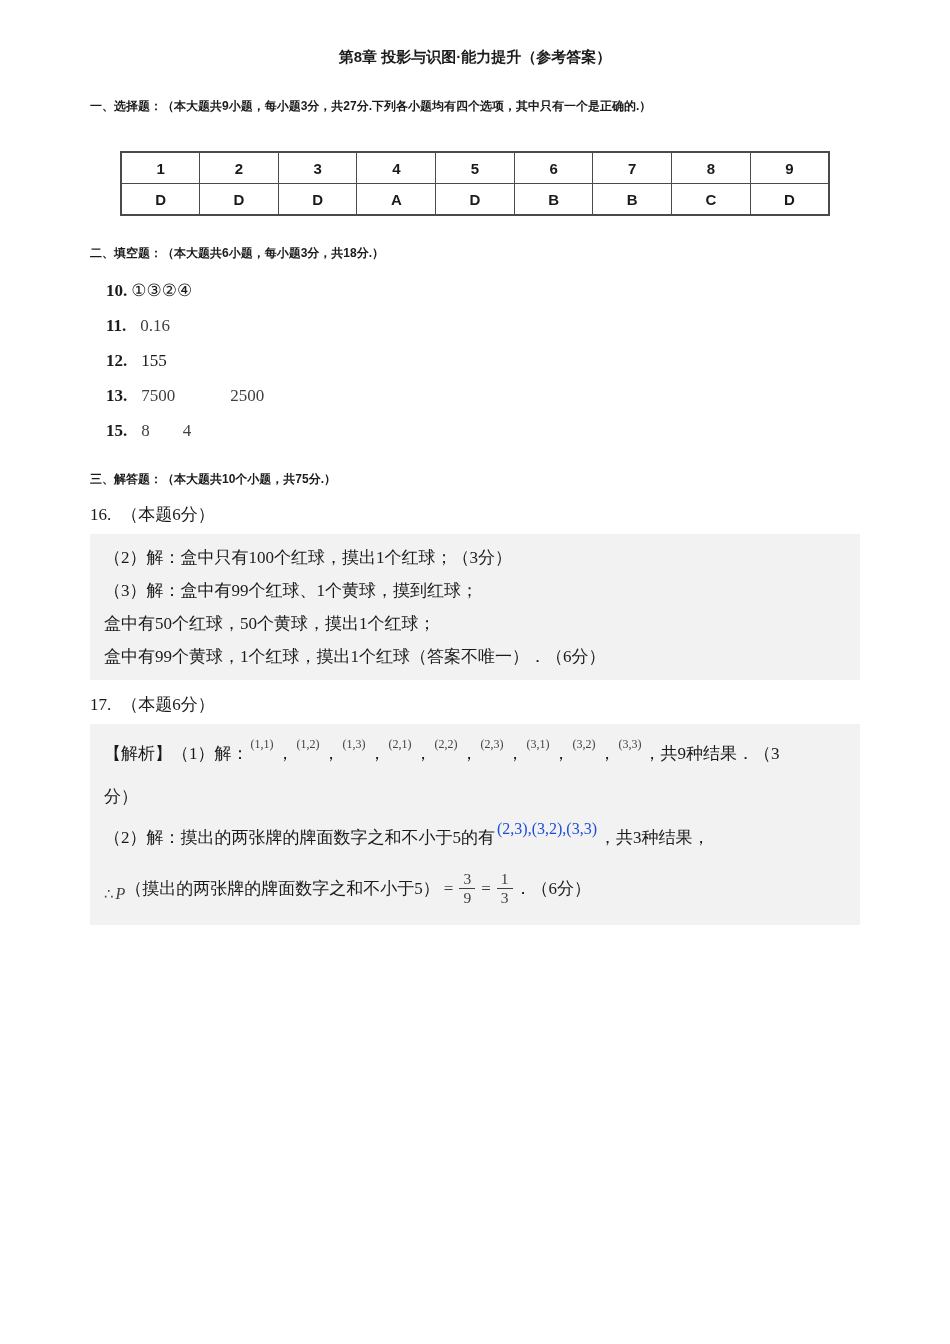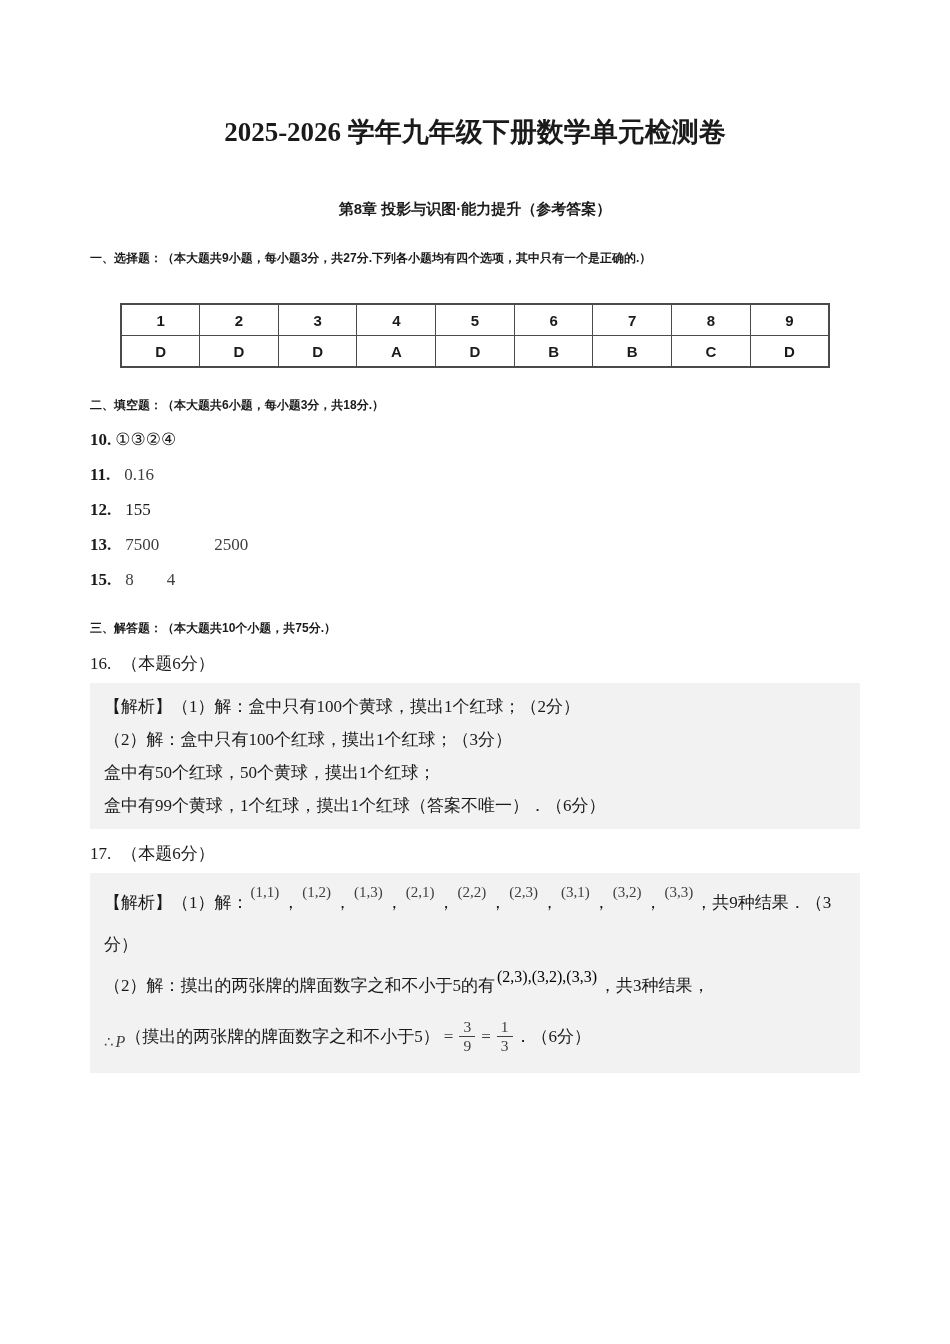--- a/index.html
+++ b/index.html
@@ -28,21 +28,21 @@
   .sec2-heading{margin-top:26px;line-height:22px;}
   .sec3-heading{margin-top:26px;line-height:22px;}
 
   table.answer-table{
     margin:26px 0 0 30px;border-collapse:collapse;table-layout:fixed;width:710px;
     font-family:"Liberation Sans","DejaVu Sans",sans-serif;font-weight:bold;font-size:15px;
     border:2px solid #4a4a4a;
   }
   table.answer-table td{border:1px solid #4a4a4a;height:30px;text-align:center;padding:0;}
 
-  ul.fill-list{margin:0;padding:0;list-style:none;}
+  ul.fill-list{margin:16px;padding:0;list-style:none;}
   li.fill-item{margin-top:13px;line-height:22px;}
   .fill-num{font-weight:bold;}
   .ans{margin-left:14px;}
   .ans-tight{margin-left:4px;}
   .ans-far{margin-left:55px;}
   .ans-mid{margin-left:33px;}
   .math{font-family:"Liberation Serif","DejaVu Serif",serif;color:#3f3f3f;}
 
   .q-label{margin:14px 0 0;line-height:22px;}
   .q-label .score{margin-left:10px;}
@@ -52,47 +52,46 @@
     padding:7px 14px;
   }
   .sol-box p{margin:0;line-height:33px;}
   .sol-box p.lh46{line-height:46px;}
   .sol-box p.lh38{line-height:38px;}
   .sol-box p.lh44{line-height:44px;}
   .sol-box p.lh58{line-height:58px;}
 
   .tuple{
     display:inline-block;position:relative;top:-11px;
-    font-size:15px;color:#3f3f3f;margin:0 2px;
+    font-size:12px;color:#3f3f3f;margin:0 2px;
     font-family:"Liberation Serif","DejaVu Serif",serif;
   }
   .tuple-comma{margin:0 1px;}
   .mset{
     display:inline-block;position:relative;top:-9px;
-    font-size:16px;color:#000000;margin:0 2px;
+    font-size:16px;color:#1d4ed8;margin:0 2px;
     font-family:"Liberation Serif","DejaVu Serif",serif;
   }
   .therefore{position:relative;top:5px;color:#3f3f3f;font-size:15px;}
   .pvar{font-style:italic;margin-left:2px;font-size:16px;}
   .eq{color:#3f3f3f;margin:0 4px;}
   .frac{
     display:inline-block;vertical-align:middle;text-align:center;color:#3f3f3f;
     font-size:15.5px;line-height:1.15;margin:0 2px;position:relative;top:-2px;
     font-family:"Liberation Serif","DejaVu Serif",serif;
   }
   .frac .fn{display:block;padding:0 4px;border-bottom:1px solid #3f3f3f;}
   .frac .fd{display:block;padding:0 4px;}
 </style>
 </head>
 <body>
 
 <div class="page">
   <div class="content">
 
-    <h1 class="title">2025-2026 学年九年级下册数学单元检测卷</h1>
     <h2 class="subtitle">第8章 投影与识图·能力提升（参考答案）</h2>
 
     <p class="sec-heading sec1-heading">一、选择题：（本大题共9小题，每小题3分，共27分.下列各小题均有四个选项，其中只有一个是正确的.）</p>
 
     <table class="answer-table">
       <tbody>
         <tr>
           <td>1</td>
           <td>2</td>
           <td>3</td>
@@ -137,22 +136,22 @@
       </li>
     </ul>
 
     <p class="sec-heading sec3-heading">三、解答题：（本大题共10个小题，共75分.）</p>
 
     <p class="q-label">
       <span>16.</span><span class="score">（本题6分）</span>
     </p>
 
     <div class="sol-box">
-      <p>【解析】（1）解：盒中只有100个黄球，摸出1个红球；（2分）</p>
       <p>（2）解：盒中只有100个红球，摸出1个红球；（3分）</p>
+      <p>（3）解：盒中有99个红球、1个黄球，摸到红球；</p>
       <p>盒中有50个红球，50个黄球，摸出1个红球；</p>
       <p>盒中有99个黄球，1个红球，摸出1个红球（答案不唯一）．（6分）</p>
     </div>
 
     <p class="q-label">
       <span>17.</span><span class="score">（本题6分）</span>
     </p>
 
     <div class="sol-box">
       <p class="lh46">

